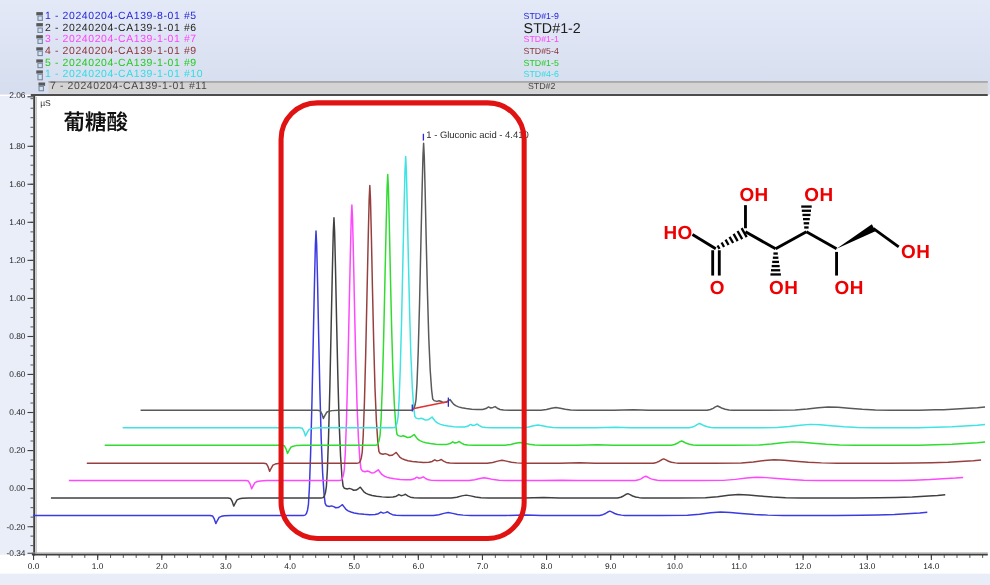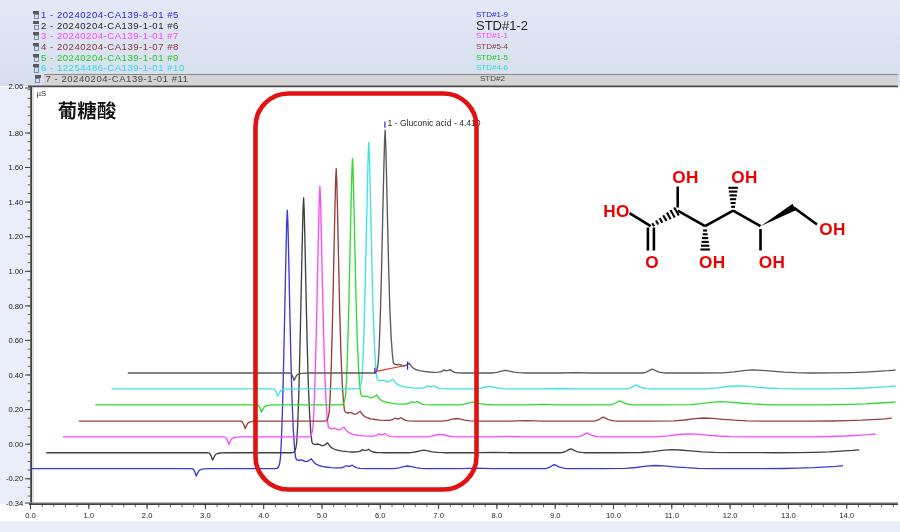--- a/index.html
+++ b/index.html
@@ -11,29 +11,29 @@
 <div style="position:absolute;left:33.2px;top:10.6px;width:6px;height:3.2px;background:#585858"></div>
 <div style="position:absolute;left:33.6px;top:13.8px;width:5.2px;height:5.2px;background:#cfe2f2;border:0.7px solid #7a88a0;box-sizing:border-box"></div>
 <div style="position:absolute;left:41px;top:20.5px;font-size:9.5px;letter-spacing:0.55px;line-height:10.7px;color:#1f1f1f;white-space:nowrap">2 - 20240204-CA139-1-01 #6</div>
 <div style="position:absolute;left:476px;top:20.5px;font-size:13px;line-height:10.7px;color:#1f1f1f;white-space:nowrap">STD#1-2</div>
 <div style="position:absolute;left:33.2px;top:21.3px;width:6px;height:3.2px;background:#585858"></div>
 <div style="position:absolute;left:33.6px;top:24.5px;width:5.2px;height:5.2px;background:#cfe2f2;border:0.7px solid #7a88a0;box-sizing:border-box"></div>
 <div style="position:absolute;left:41px;top:31.2px;font-size:9.5px;letter-spacing:0.55px;line-height:10.7px;color:#ff42ff;white-space:nowrap">3 - 20240204-CA139-1-01 #7</div>
 <div style="position:absolute;left:476px;top:31.2px;font-size:8px;line-height:10.7px;color:#ff42ff;white-space:nowrap">STD#1-1</div>
 <div style="position:absolute;left:33.2px;top:32.0px;width:6px;height:3.2px;background:#585858"></div>
 <div style="position:absolute;left:33.6px;top:35.2px;width:5.2px;height:5.2px;background:#cfe2f2;border:0.7px solid #7a88a0;box-sizing:border-box"></div>
-<div style="position:absolute;left:41px;top:42.0px;font-size:9.5px;letter-spacing:0.55px;line-height:10.7px;color:#8b3338;white-space:nowrap">4 - 20240204-CA139-1-07 #8</div>
+<div style="position:absolute;left:41px;top:42.0px;font-size:9.5px;letter-spacing:0.55px;line-height:10.7px;color:#8b3338;white-space:nowrap">4 - 20240204-CA139-1-01 #9</div>
 <div style="position:absolute;left:476px;top:42.0px;font-size:8px;line-height:10.7px;color:#8b3338;white-space:nowrap">STD#5-4</div>
 <div style="position:absolute;left:33.2px;top:42.8px;width:6px;height:3.2px;background:#585858"></div>
 <div style="position:absolute;left:33.6px;top:46.0px;width:5.2px;height:5.2px;background:#cfe2f2;border:0.7px solid #7a88a0;box-sizing:border-box"></div>
 <div style="position:absolute;left:41px;top:52.7px;font-size:9.5px;letter-spacing:0.55px;line-height:10.7px;color:#21cc21;white-space:nowrap">5 - 20240204-CA139-1-01 #9</div>
 <div style="position:absolute;left:476px;top:52.7px;font-size:8px;line-height:10.7px;color:#21cc21;white-space:nowrap">STD#1-5</div>
 <div style="position:absolute;left:33.2px;top:53.5px;width:6px;height:3.2px;background:#585858"></div>
 <div style="position:absolute;left:33.6px;top:56.7px;width:5.2px;height:5.2px;background:#cfe2f2;border:0.7px solid #7a88a0;box-sizing:border-box"></div>
-<div style="position:absolute;left:41px;top:63.4px;font-size:9.5px;letter-spacing:0.55px;line-height:10.7px;color:#2edede;white-space:nowrap">6 - 12254486-CA139-1-01 #10</div>
+<div style="position:absolute;left:41px;top:63.4px;font-size:9.5px;letter-spacing:0.55px;line-height:10.7px;color:#2edede;white-space:nowrap">1 - 20240204-CA139-1-01 #10</div>
 <div style="position:absolute;left:476px;top:63.4px;font-size:8px;line-height:10.7px;color:#2edede;white-space:nowrap">STD#4-6</div>
 <div style="position:absolute;left:33.2px;top:64.2px;width:6px;height:3.2px;background:#585858"></div>
 <div style="position:absolute;left:33.6px;top:67.4px;width:5.2px;height:5.2px;background:#cfe2f2;border:0.7px solid #7a88a0;box-sizing:border-box"></div>
 <div style="position:absolute;left:45.5px;top:74.1px;font-size:9.5px;letter-spacing:0.55px;line-height:10.7px;color:#474747;white-space:nowrap">7 - 20240204-CA139-1-01 #11</div>
 <div style="position:absolute;left:480px;top:74.1px;font-size:8px;line-height:10.7px;color:#474747;white-space:nowrap">STD#2</div>
 <div style="position:absolute;left:34.8px;top:74.9px;width:6px;height:3.2px;background:#585858"></div>
 <div style="position:absolute;left:35.199999999999996px;top:78.1px;width:5.2px;height:5.2px;background:#cfe2f2;border:0.7px solid #7a88a0;box-sizing:border-box"></div>
 <svg width="900" height="532" viewBox="0 0 900 532" style="position:absolute;left:0;top:0" font-family="'Liberation Sans',sans-serif">
 <rect x="0" y="521.5" width="900" height="10.5" fill="#e9edf8"></rect>
 <rect x="0" y="87.3" width="30" height="417" fill="#eaeef8"></rect>

